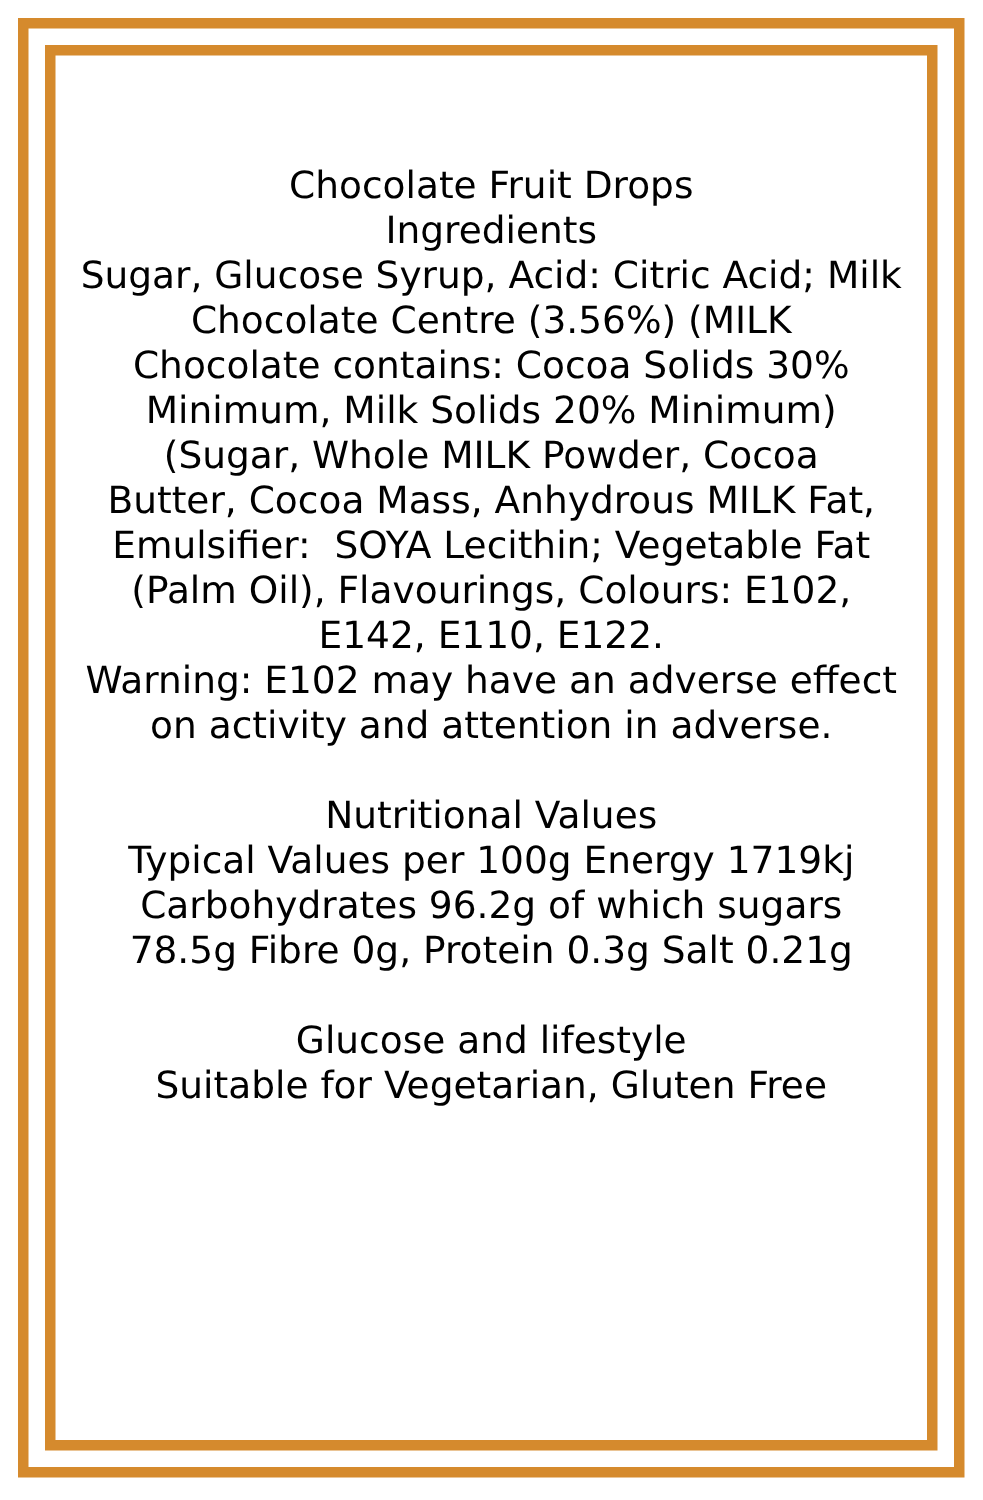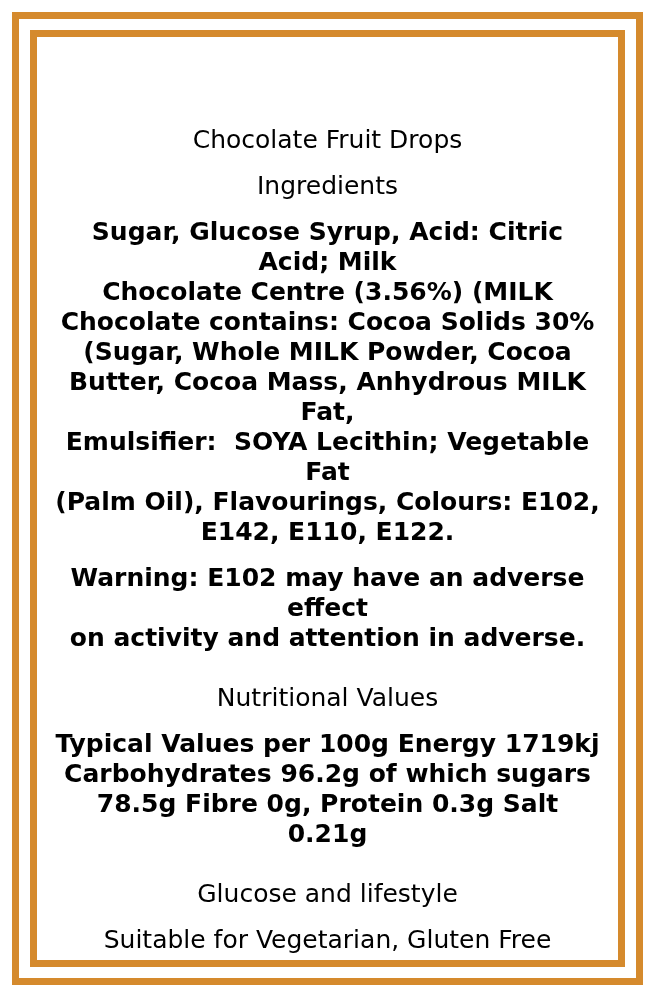--- a/index.html
+++ b/index.html
@@ -32,50 +32,50 @@
   }
   .content {
     position: absolute;
     top: 37px; left: 37px; right: 37px;
     padding-top: 72px;
     text-align: center;
     font-size: 25px;
     line-height: 30px;
   }
   .content h1, .content h2, .content p {
-    margin: 16px;
+    margin: 0;
     font-size: 25px;
     font-weight: 400;
   }
   .gap {
     margin-top: 30px;
   }
   .line {
     display: block;
     white-space: pre-wrap;
-    font-weight: bold;
   }
 </style>
 </head>
 <body>
 
 <div class="page">
   <div class="frame-outer"></div>
   <div class="frame-inner"></div>
 
   <main class="content">
 
     <h1 class="line">Chocolate Fruit Drops</h1>
 
     <h2 class="line gap">Ingredients</h2>
 
     <p class="gap">
       <span class="line">Sugar, Glucose Syrup, Acid: Citric Acid; Milk</span>
       <span class="line">Chocolate Centre (3.56%) (MILK</span>
       <span class="line">Chocolate contains: Cocoa Solids 30%</span>
+      <span class="line">Minimum, Milk Solids 20% Minimum)</span>
       <span class="line">(Sugar, Whole MILK Powder, Cocoa</span>
       <span class="line">Butter, Cocoa Mass, Anhydrous MILK Fat,</span>
       <span class="line">Emulsifier:  SOYA Lecithin; Vegetable Fat</span>
       <span class="line">(Palm Oil), Flavourings, Colours: E102,</span>
       <span class="line">E142, E110, E122.</span>
     </p>
 
     <p class="gap">
       <span class="line">Warning: E102 may have an adverse effect</span>
       <span class="line">on activity and attention in adverse.</span>

